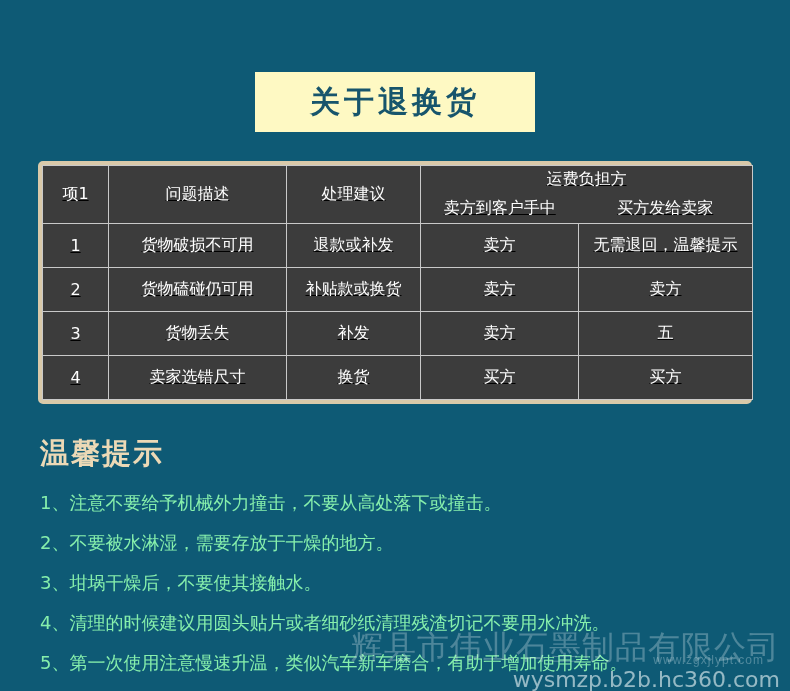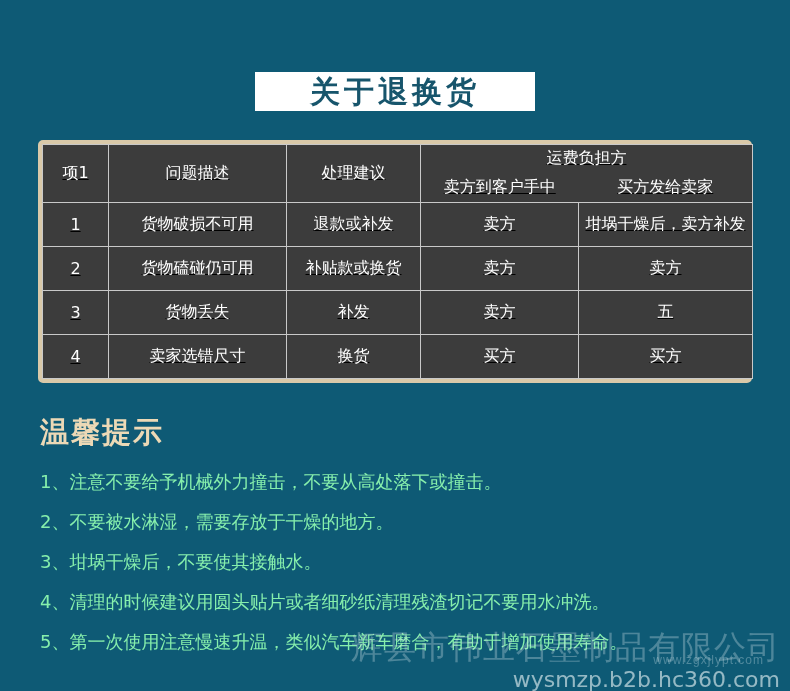--- a/index.html
+++ b/index.html
@@ -17,23 +17,23 @@
   }
 
   
   .banner-wrap {
     width: 100%;
     display: flex;
     justify-content: center;
     padding-top: 72px;
   }
   .banner {
-    background: #ffffff;
+    background: #fef9c3;
     width: 280px;
-    height: 39px;
+    height: 60px;
     display: flex;
     align-items: center;
     justify-content: center;
   }
   .banner-title {
     color: #17556c;
     font-size: 30px;
     font-weight: bold;
     letter-spacing: 4px;
     line-height: 1;
@@ -173,21 +173,21 @@
         <th class="hdr-group-sub no-right-border">卖方到客户手中</th>
         <th class="hdr-group-sub no-left-border">买方发给卖家</th>
       </tr>
     </thead>
     <tbody>
       <tr>
         <td class="cell-num">1</td>
         <td>货物破损不可用</td>
         <td>退款或补发</td>
         <td>卖方</td>
-        <td>坩埚干燥后，卖方补发</td>
+        <td>无需退回，温馨提示</td>
       </tr>
       <tr>
         <td class="cell-num">2</td>
         <td>货物磕碰仍可用</td>
         <td>补贴款或换货</td>
         <td>卖方</td>
         <td>卖方</td>
       </tr>
       <tr>
         <td class="cell-num">3</td>

